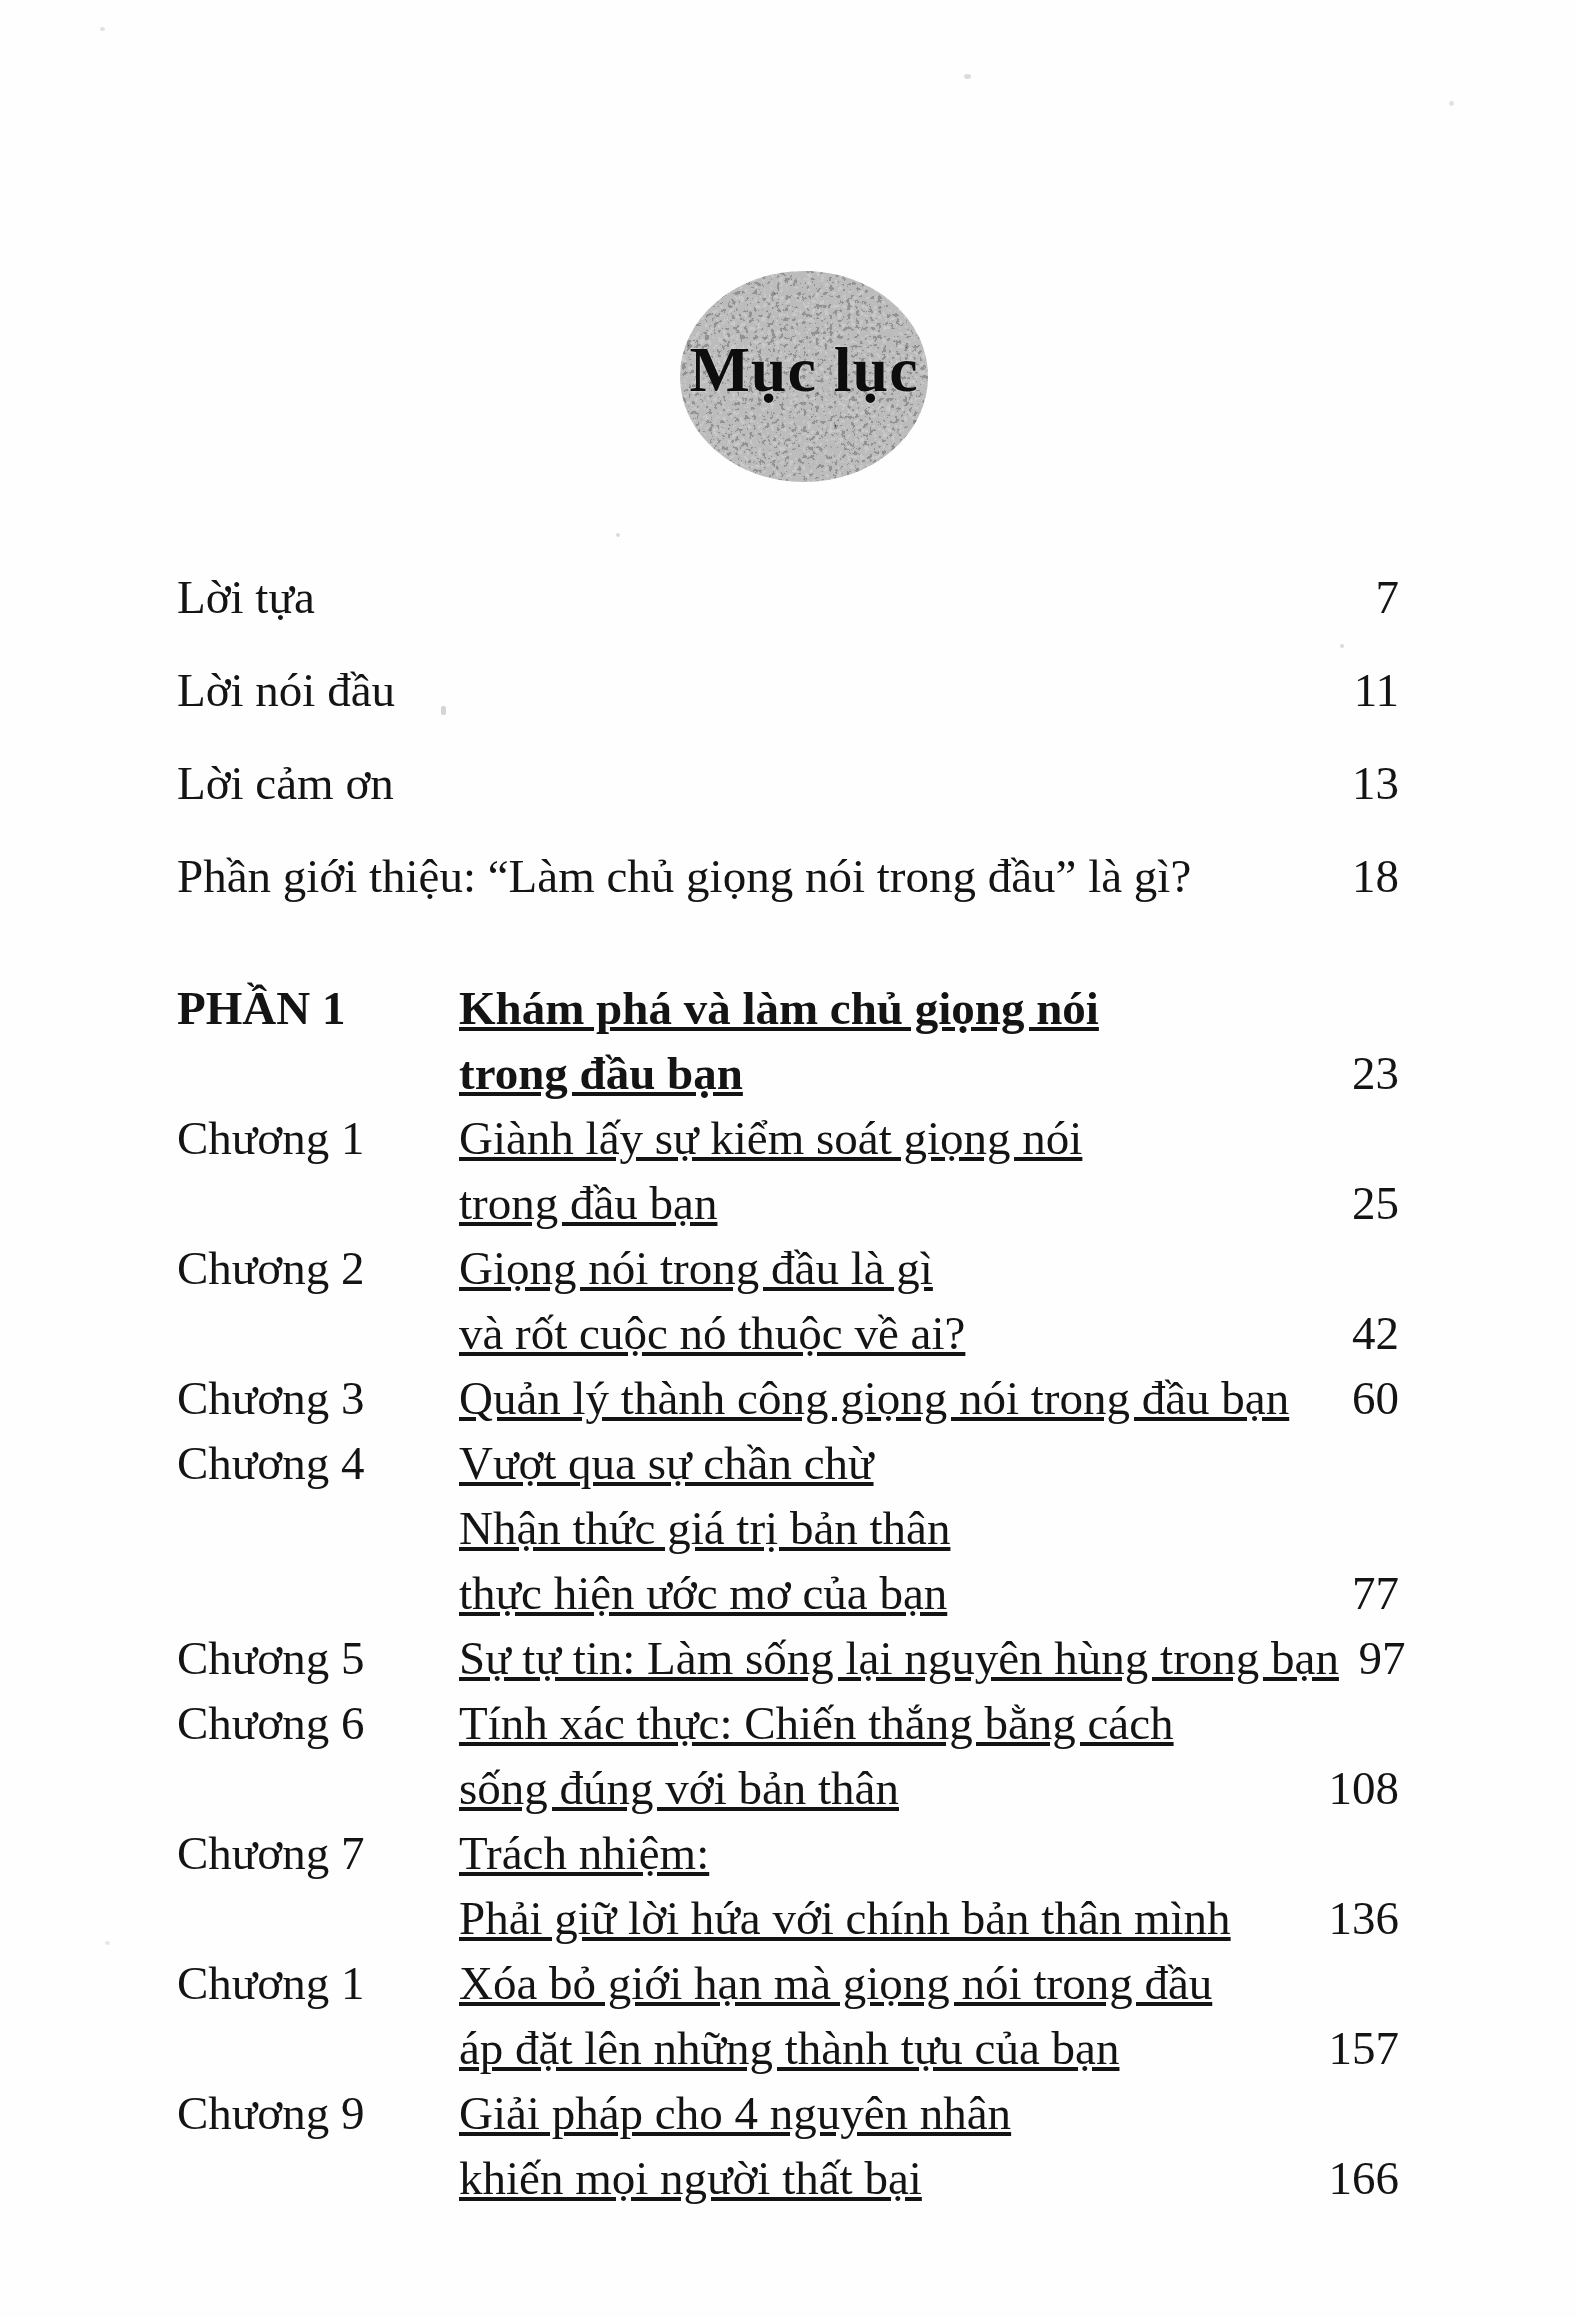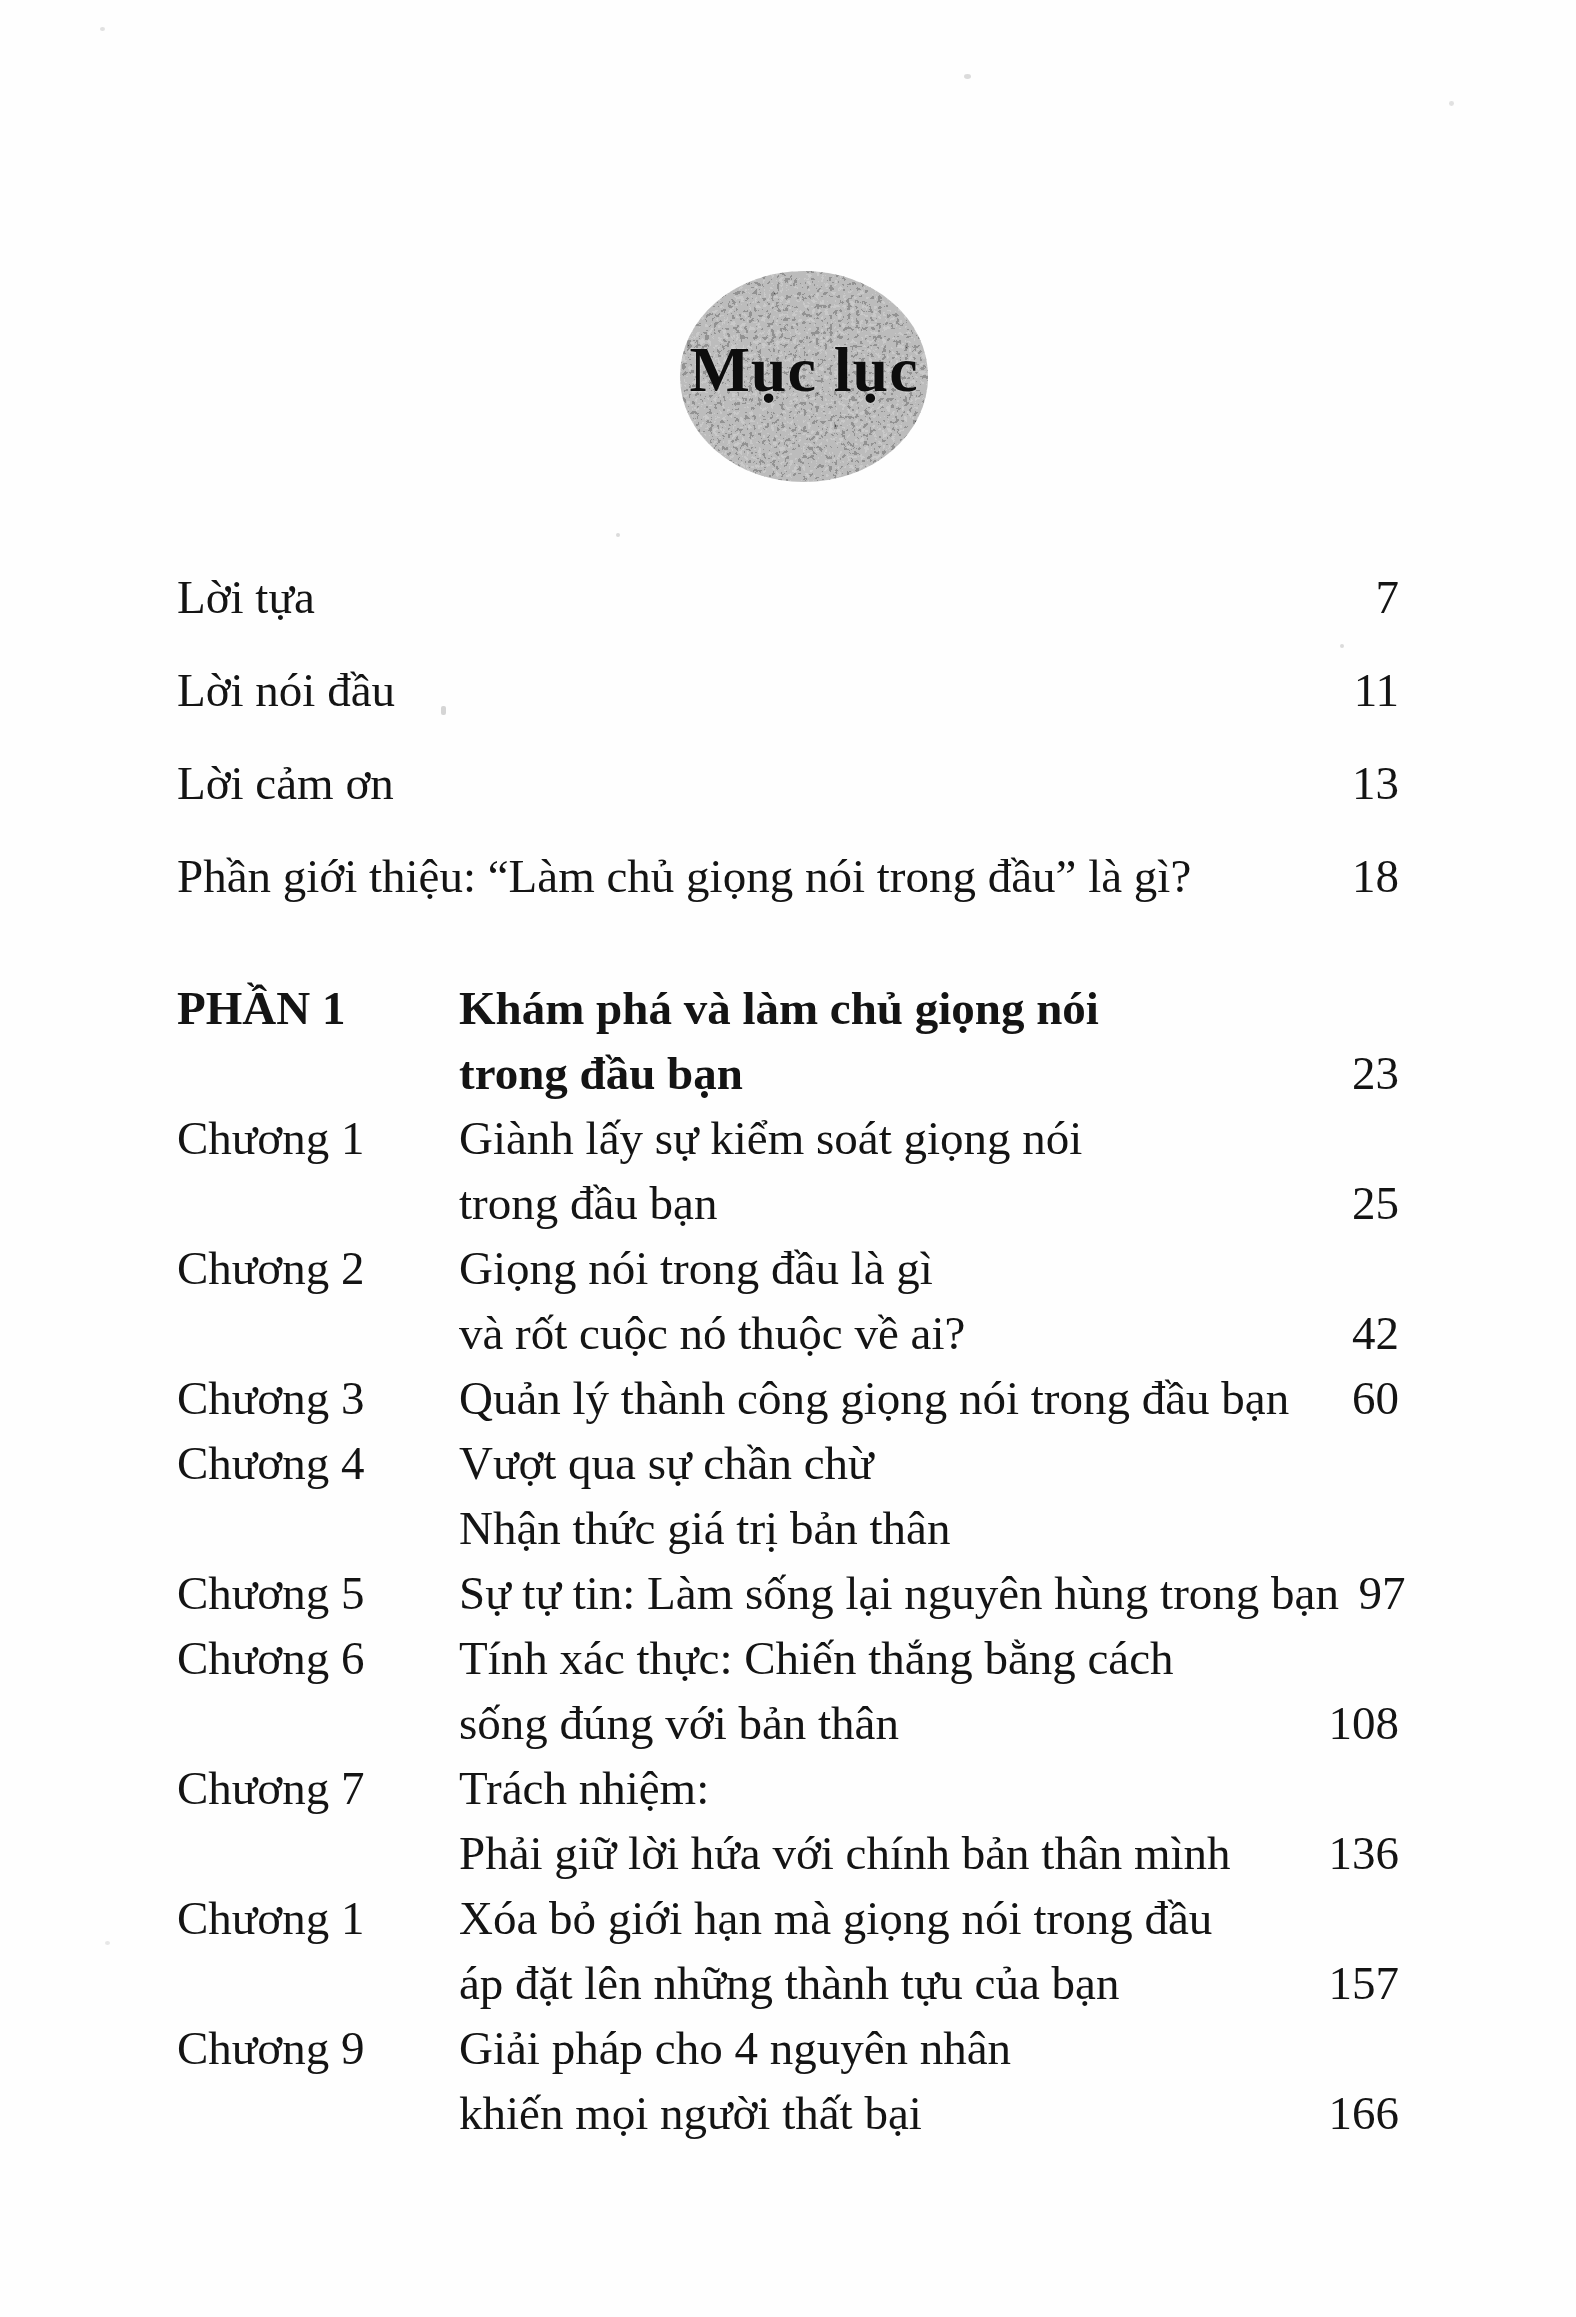--- a/index.html
+++ b/index.html
@@ -77,21 +77,21 @@
   .entry-label {
     flex: 0 0 256px;
     white-space: nowrap;
   }
   .entry-body { flex: 1 1 auto; min-width: 0; }
   .line {
     display: flex;
     align-items: baseline;
     white-space: nowrap;
   }
-  .line-text { flex: 1 1 auto; }
+  .line-text { flex: 1 1 auto; text-decoration: underline; }
   .entry.part { font-weight: 700; }
   .entry.part .num { font-weight: 400; }
 
   
   .speck {
     position: absolute;
     background: #8a8a8a;
     border-radius: 50%;
     pointer-events: none;
   }
@@ -200,20 +200,24 @@
         </div>
         <div class="entry">
           <div class="entry-label">Chương 4</div>
           <div class="entry-body">
             <div class="line">
               <span class="line-text">Vượt qua sự chần chừ</span>
             </div>
             <div class="line">
               <span class="line-text">Nhận thức giá trị bản thân</span>
             </div>
+            <div class="line">
+              <span class="line-text">thực hiện ước mơ của bạn</span>
+              <span class="num">77</span>
+            </div>
           </div>
         </div>
         <div class="entry">
           <div class="entry-label">Chương 5</div>
           <div class="entry-body">
             <div class="line">
               <span class="line-text">Sự tự tin: Làm sống lại nguyên hùng trong bạn</span>
               <span class="num">97</span>
             </div>
           </div>

